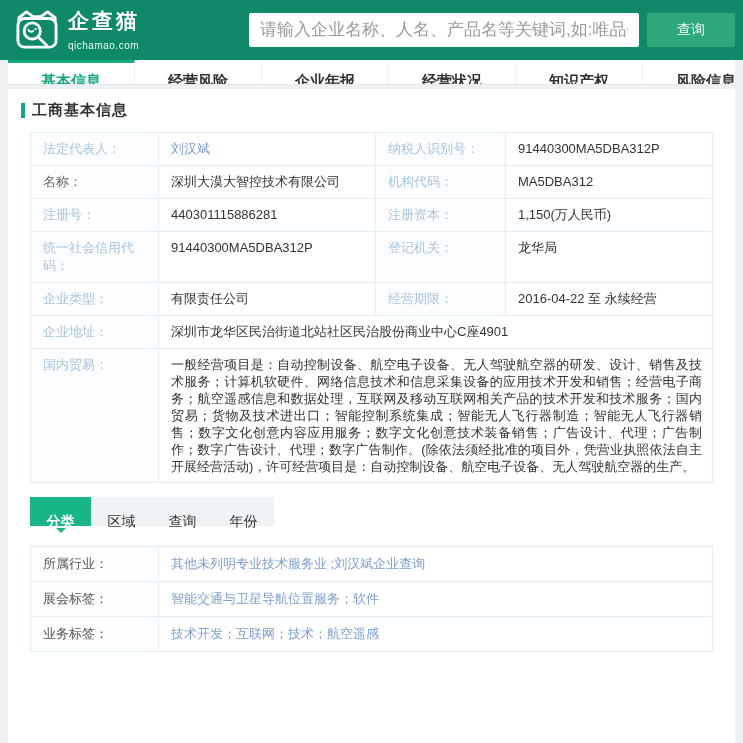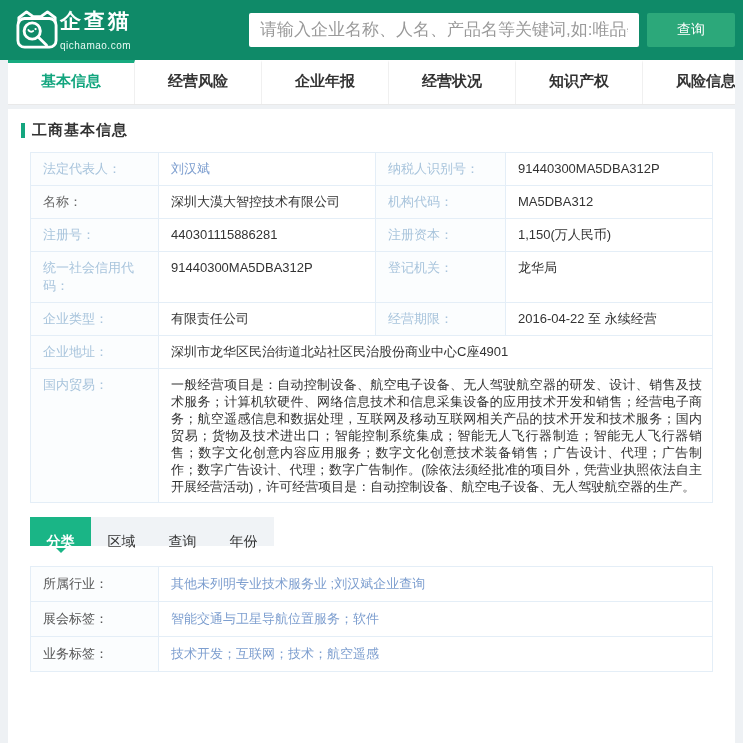--- a/index.html
+++ b/index.html
@@ -8,21 +8,21 @@
     width:743px; height:743px; overflow:hidden;
     background:#eef1f4;
     font-family:"Liberation Sans","DejaVu Sans",sans-serif;
   }
   
   .topbar{
     height:60px; background:#0f8a68;
     display:flex; align-items:center; justify-content:space-between;
     padding:0 8px 0 14px;
   }
-  .logo{ display:flex; align-items:center; cursor:pointer; }
+  .logo{ display:flex; align-items:center; gap:8px; cursor:pointer; }
   .logo svg{ display:block; }
   .logo-name{ color:#fff; font-size:21px; font-weight:bold; letter-spacing:3px; line-height:22px; }
   .logo-domain{ color:#eafaf4; font-size:10px; margin-top:8px; letter-spacing:.5px; }
   .searchbox{ display:flex; align-items:center; }
   .searchbox input{
     width:390px; height:34px; border:none; outline:none;
     padding:0 11px; font-size:17px; color:#333; border-radius:2px;
     font-family:inherit;
   }
   .searchbox input::placeholder{ color:#9a9a9a; }
@@ -30,21 +30,21 @@
     width:88px; height:34px; margin-left:8px;
     background:#2ca87a; color:#fff; border:none; border-radius:2px;
     font-size:14px; cursor:pointer; font-family:inherit;
   }
   
   .navwrap{
     margin:0 8px; background:#fff; display:flex; overflow:hidden;
     border-bottom:1px solid #e9e9e9;
   }
   .navtab{
-    flex:0 0 127px; height:44px; line-height:36px; text-align:center;
+    flex:0 0 127px; height:24px; line-height:36px; text-align:center;
     font-size:15px; font-weight:bold; color:#333;
     border-top:3px solid transparent; border-right:1px solid #f0f0f0;
     cursor:pointer; white-space:nowrap;
   }
   .navtab.active{ color:#14a67f; border-top-color:#17ab80; }
   
   .card{
     margin:4px 8px 0; background:#fff;
     padding:12px 22px 20px; min-height:679px;
   }

